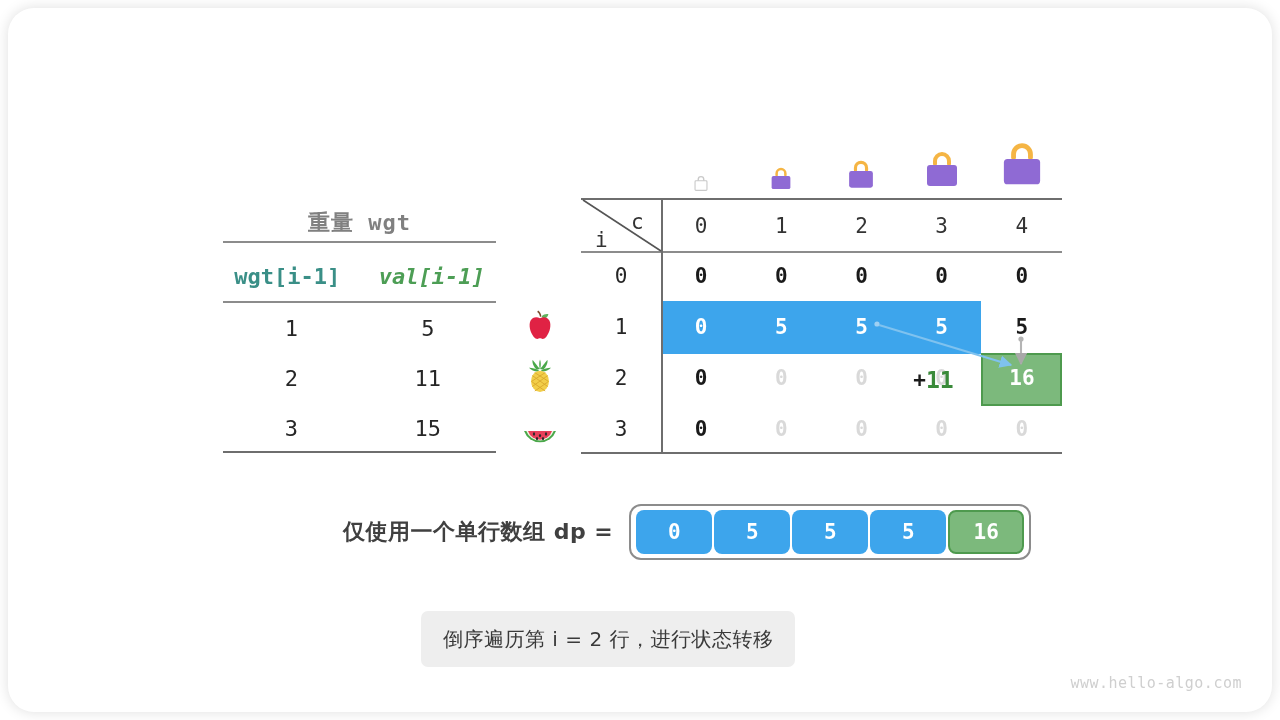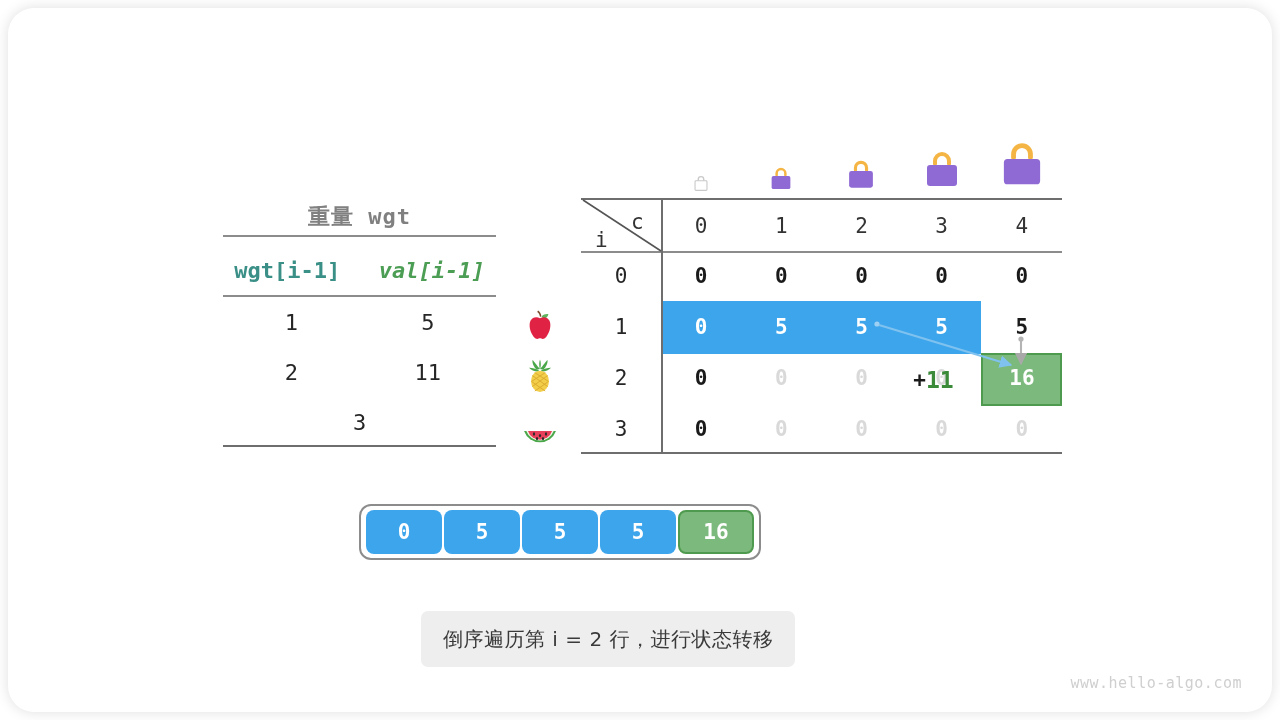--- a/index.html
+++ b/index.html
@@ -27,21 +27,21 @@
 
   
   .mono {
     font-family: "DejaVu Sans Mono", "Liberation Mono", monospace;
   }
 
   
   #wgtval {
     position: absolute;
     left: 215px;
-    top: 184px;
+    top: 190px;
     width: 273px;
     height: 255px;
   }
   #wgtval .rule {
     position: absolute;
     left: 0;
     width: 273px;
     height: 2px;
     background: #8c8c8c;
   }
@@ -317,20 +317,21 @@
     <div class="cellrow" style="top:105px;">
       <div class="mono numdark">1</div>
       <div class="mono numdark">5</div>
     </div>
     <div class="cellrow" style="top:155px;">
       <div class="mono numdark">2</div>
       <div class="mono numdark">11</div>
     </div>
     <div class="cellrow" style="top:205px;">
       <div class="mono numdark">3</div>
+      <div class="mono numdark">15</div>
     </div>
   </div>
 
   <div id="fruits">
     <div class="fruit">
       <svg width="36" height="36" viewBox="0 0 36 36">
         <path d="M18 9 C17.6 6.5 16.6 4.8 15.2 4 L16.1 2.6 C17.8 3.6 19 5.6 19.4 8.3 Z" fill="#7a4a2a"></path>
         <path d="M19.6 8.4 C21.4 6.3 24.2 5.6 26.4 6.1 C26.1 8.6 24.2 10.6 21.4 10.9 Z" fill="#5eb35e"></path>
         <path d="M18 10.2 C14.6 8.2 10.4 9.1 8.6 12.6 C6.4 16.9 8.1 24.6 11.8 28.9 C13.3 30.6 15.1 31.4 16.6 30.6 C17.4 30.2 18.6 30.2 19.4 30.6 C20.9 31.4 22.7 30.6 24.2 28.9 C27.9 24.6 29.6 16.9 27.4 12.6 C25.6 9.1 21.4 8.2 18 10.2 Z" fill="#e02244"></path>
       </svg>
@@ -476,20 +477,21 @@
         </marker>
       </defs>
       <circle cx="296" cy="126" r="2.6" fill="#9ed0f3"></circle>
       <line x1="298" y1="127" x2="430" y2="167" stroke="#7fc2ef" stroke-width="2.1" marker-end="url(#blueArrow)"></line>
       <circle cx="440" cy="141" r="2.6" fill="#b4b4b4"></circle>
       <line x1="440" y1="142" x2="440" y2="166" stroke="#b4b4b4" stroke-width="2.1" marker-end="url(#grayArrow)"></line>
     </svg>
   </div>
 
   <div id="dparray">
+    <span class="label">仅使用一个单行数组 dp =</span>
     <div id="arrbox">
       <div class="arrcell blue mono">0</div>
       <div class="arrcell blue mono">5</div>
       <div class="arrcell blue mono">5</div>
       <div class="arrcell blue mono">5</div>
       <div class="arrcell green mono">16</div>
     </div>
   </div>
 
   <div id="caption">倒序遍历第 i = 2 行，进行状态转移</div>

